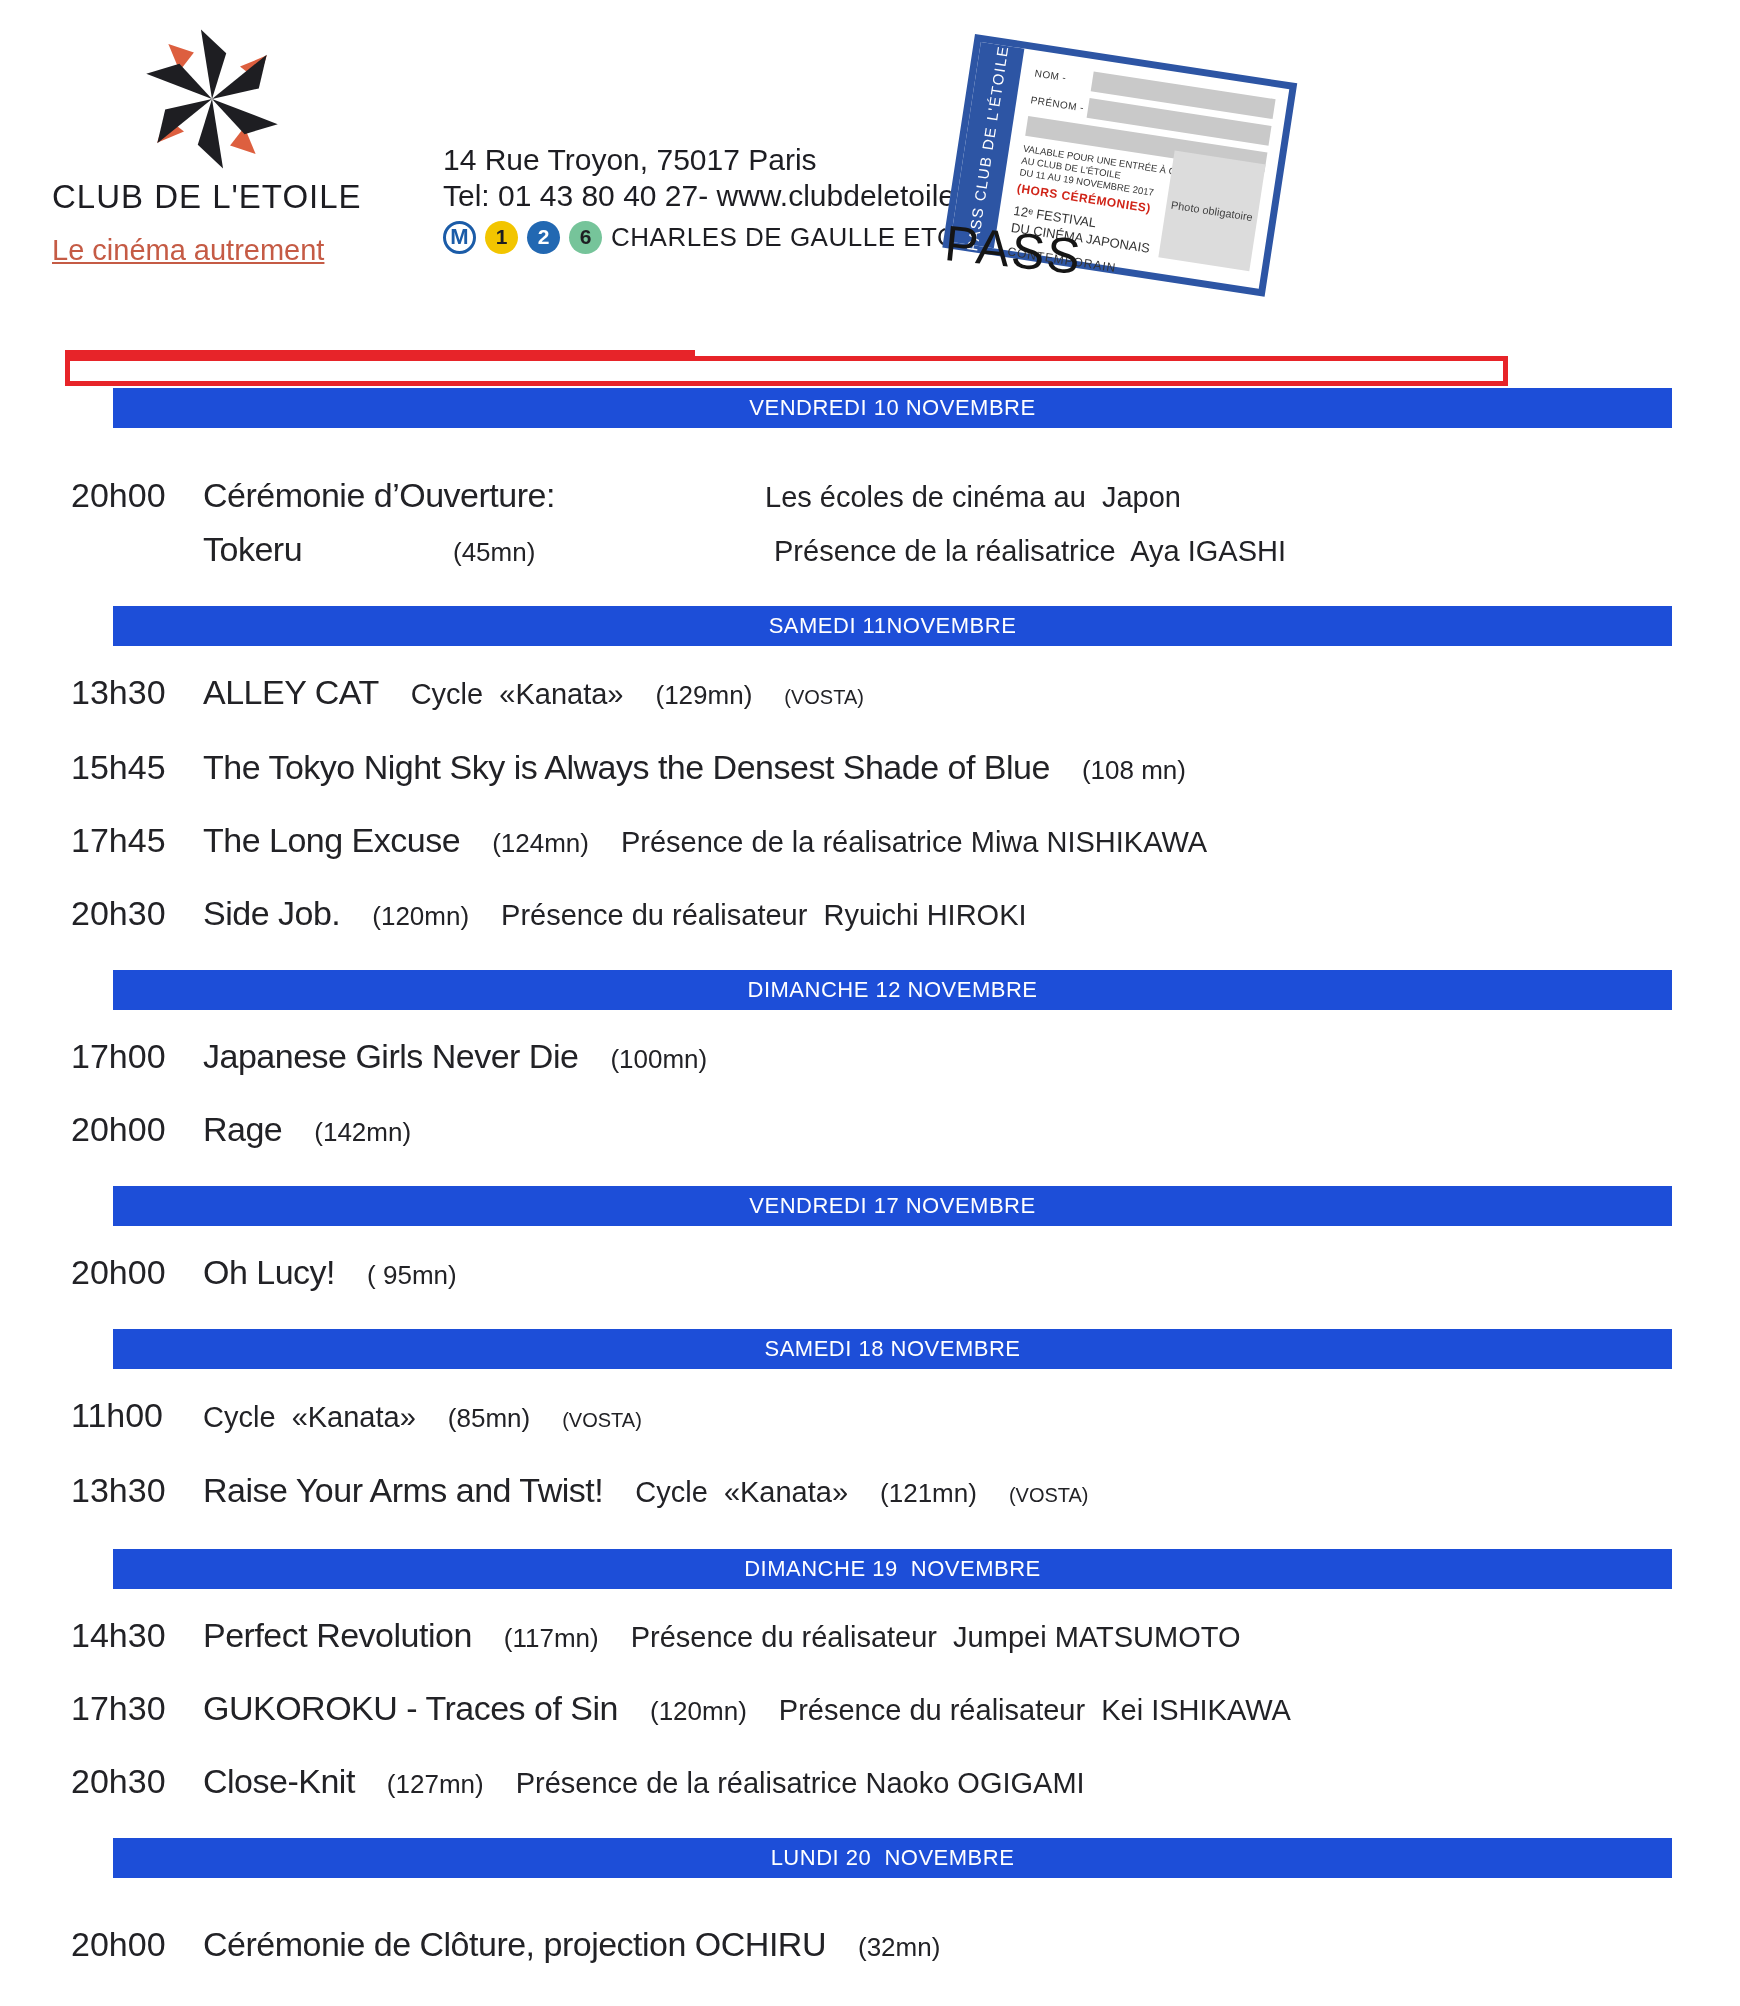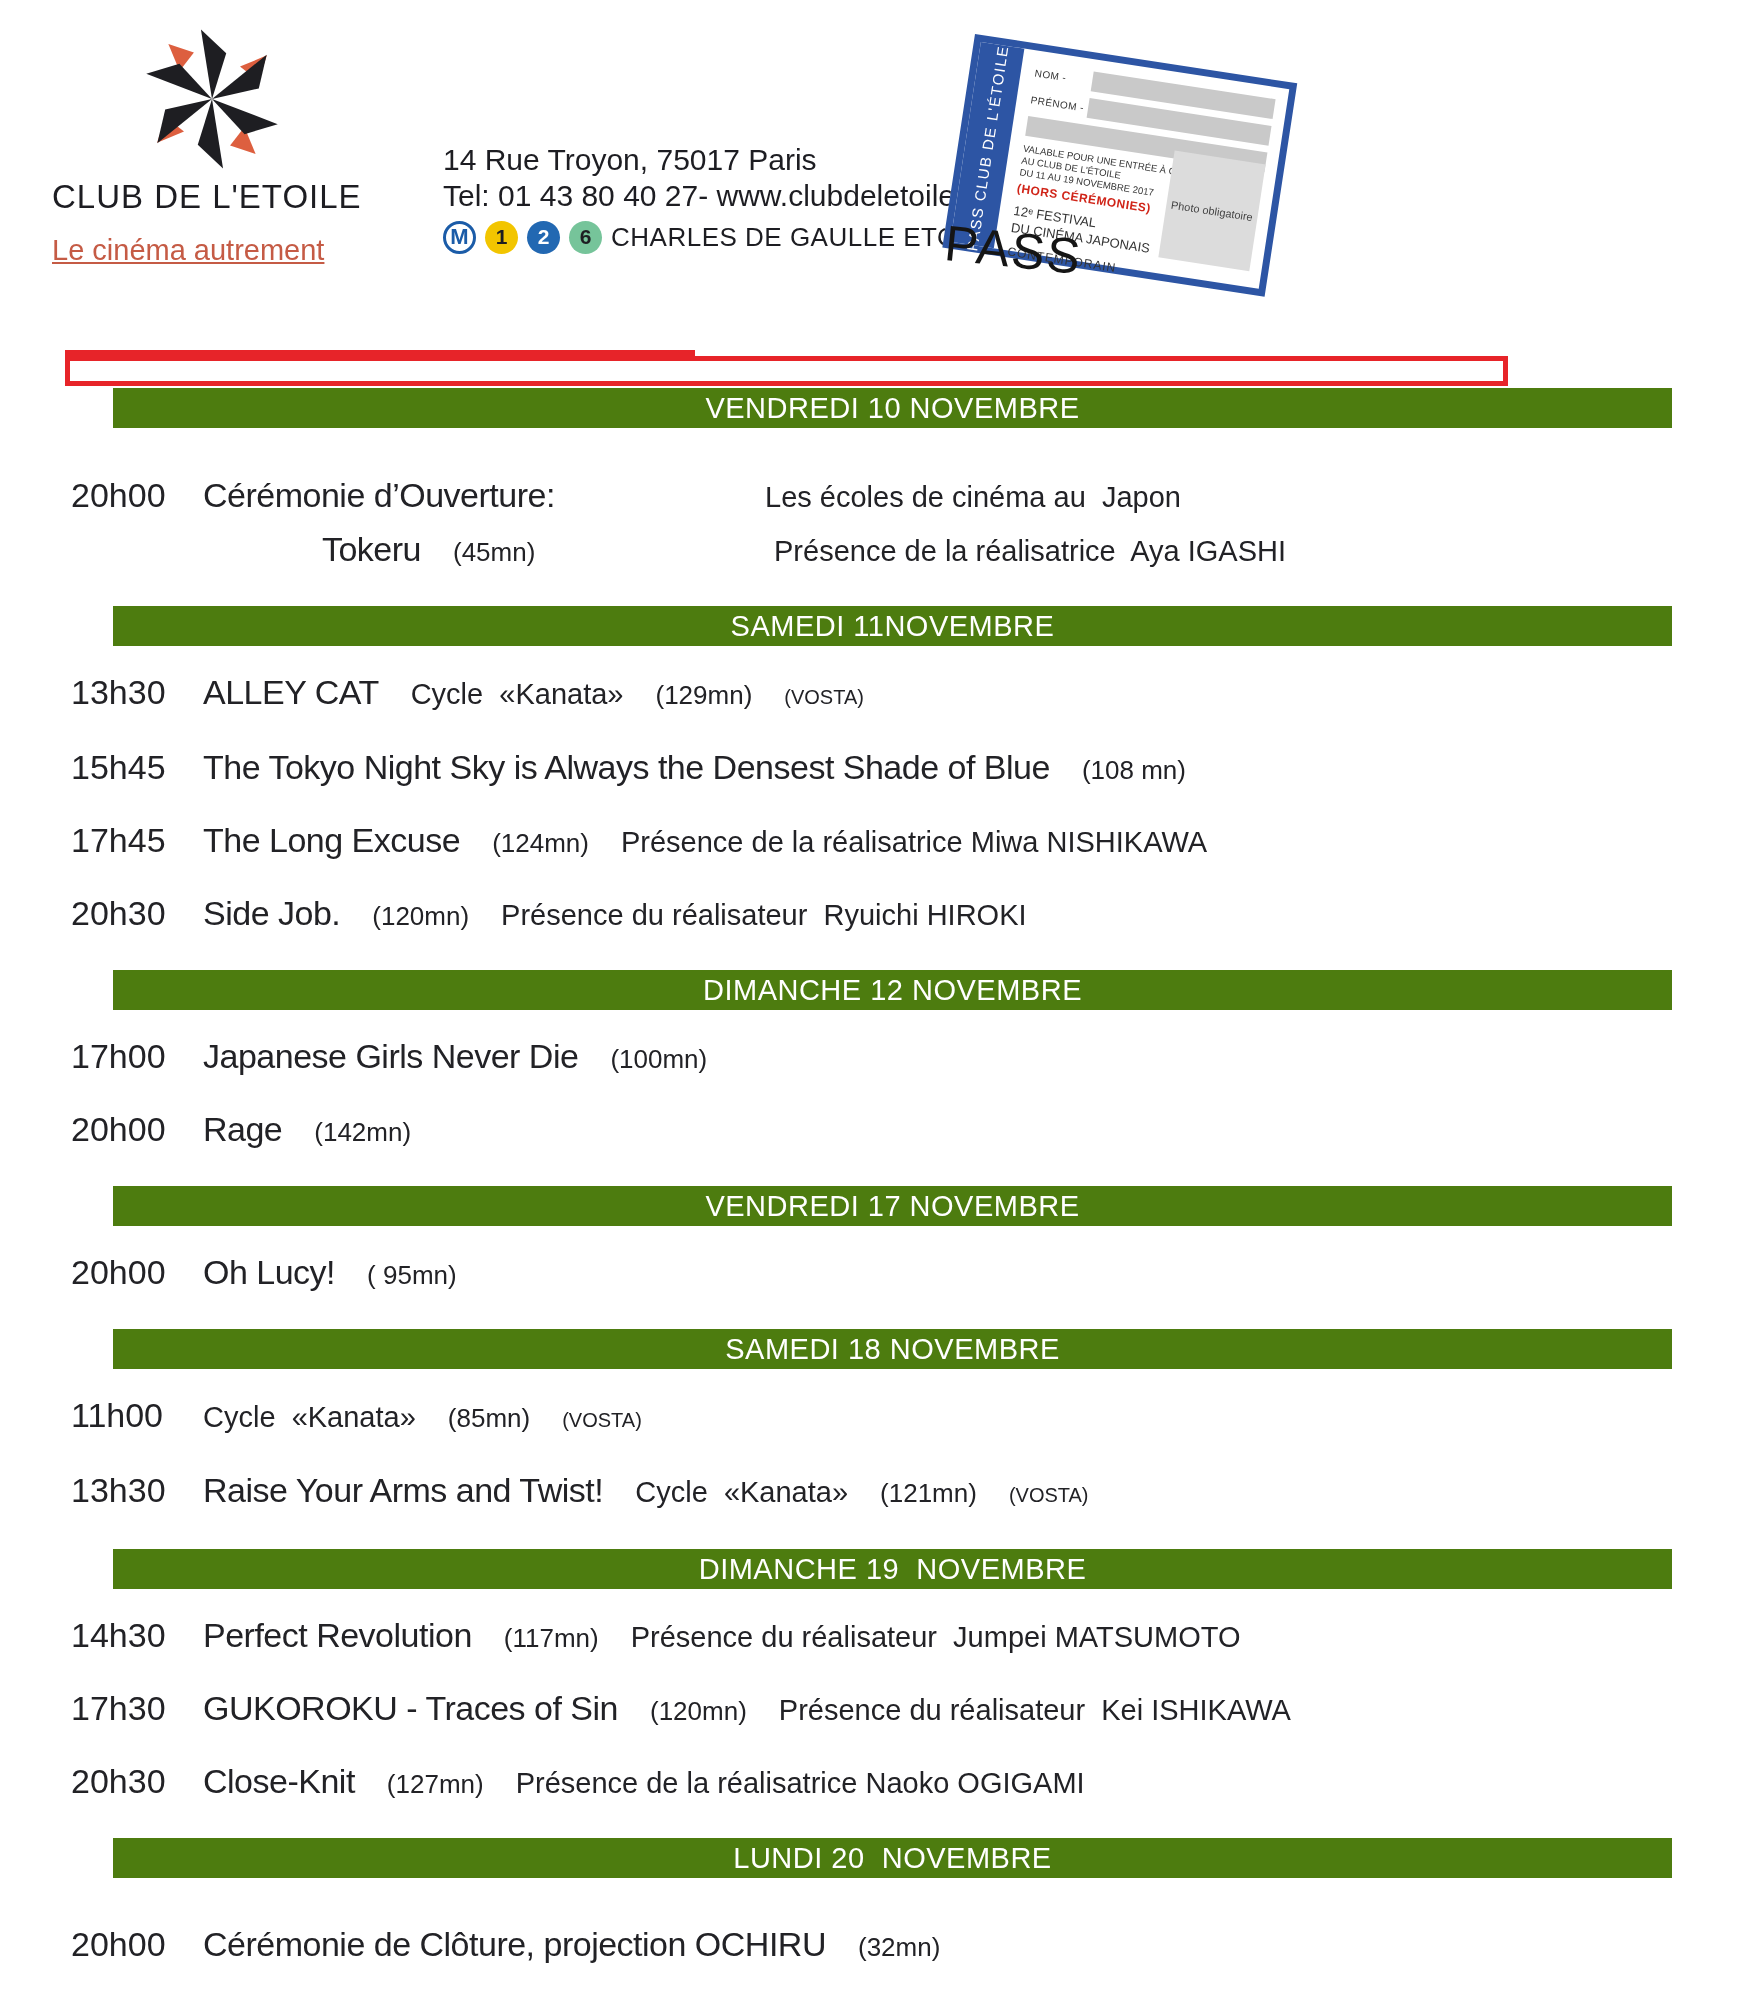--- a/index.html
+++ b/index.html
@@ -42,36 +42,36 @@
   .photo-box{position:absolute;right:12px;top:78px;width:92px;height:108px;background:#dcdcdc;
              display:flex;align-items:center;justify-content:center;text-align:center;
              font-size:11px;color:#444;line-height:14px;padding:4px;box-sizing:border-box;}
   .pass-word{position:absolute;left:948px;top:214px;font-size:50px;letter-spacing:2px;color:#151515;
              transform:rotate(6deg);transform-origin:0 0;white-space:pre;}
   
   .red-box{position:absolute;left:65px;top:356px;width:1433px;height:20px;border:5px solid #e72429;background:#fff;}
   .red-bar{position:absolute;left:65px;top:350px;width:630px;height:10px;background:#e72429;}
   
   .schedule{position:absolute;left:65px;top:388px;width:1607px;}
-  .banner{height:40px;line-height:40px;background:#4d7c0f;color:#ffffff;text-align:center;
-          font-size:29px;letter-spacing:0.5px;margin-top:30px;white-space:pre;margin-left:48px;}
+  .banner{height:40px;line-height:40px;background:#1d4ed8;color:#ffffff;text-align:center;
+          font-size:22px;letter-spacing:0.5px;margin-top:30px;white-space:pre;margin-left:48px;}
   .sec-0 .banner{margin-top:0;}
   .prow{display:flex;align-items:baseline;gap:32px;margin-top:22px;line-height:48px;padding-left:6px;}
   .time{flex:0 0 100px;font-size:34px;color:#222226;white-space:pre;}
   .seg{white-space:pre;color:#222226;}
   .seg.title{font-size:34px;letter-spacing:-0.5px;}
   .seg.cycle{font-size:29px;}
   .seg.duration{font-size:26px;}
   .seg.note{font-size:29px;}
   .seg.vosta{font-size:20px;}
   
   .sec-0 .rows .prow:nth-child(1){margin-top:43px;}
   .sec-0 .rows .prow:nth-child(2){margin-top:4px;}
   .sec-0 .rows .prow:nth-child(1) .seg:nth-child(2){min-width:530px;}
-  .sec-0 .rows .prow:nth-child(2) .seg:nth-child(2){min-width:218px;text-align:right;}
+  .sec-0 .rows .prow:nth-child(2) .seg:nth-child(2){min-width:218px;}
   .sec-0 .rows .prow:nth-child(2) .seg:nth-child(3){min-width:289px;}
   .sec-6 .rows .prow{margin-top:42px;}
 </style>
 </head>
 <body>
 
 <div class="page">
 
   <div class="logo-block">
     <svg class="logo-star" width="158" height="158" viewBox="0 0 200 200">

